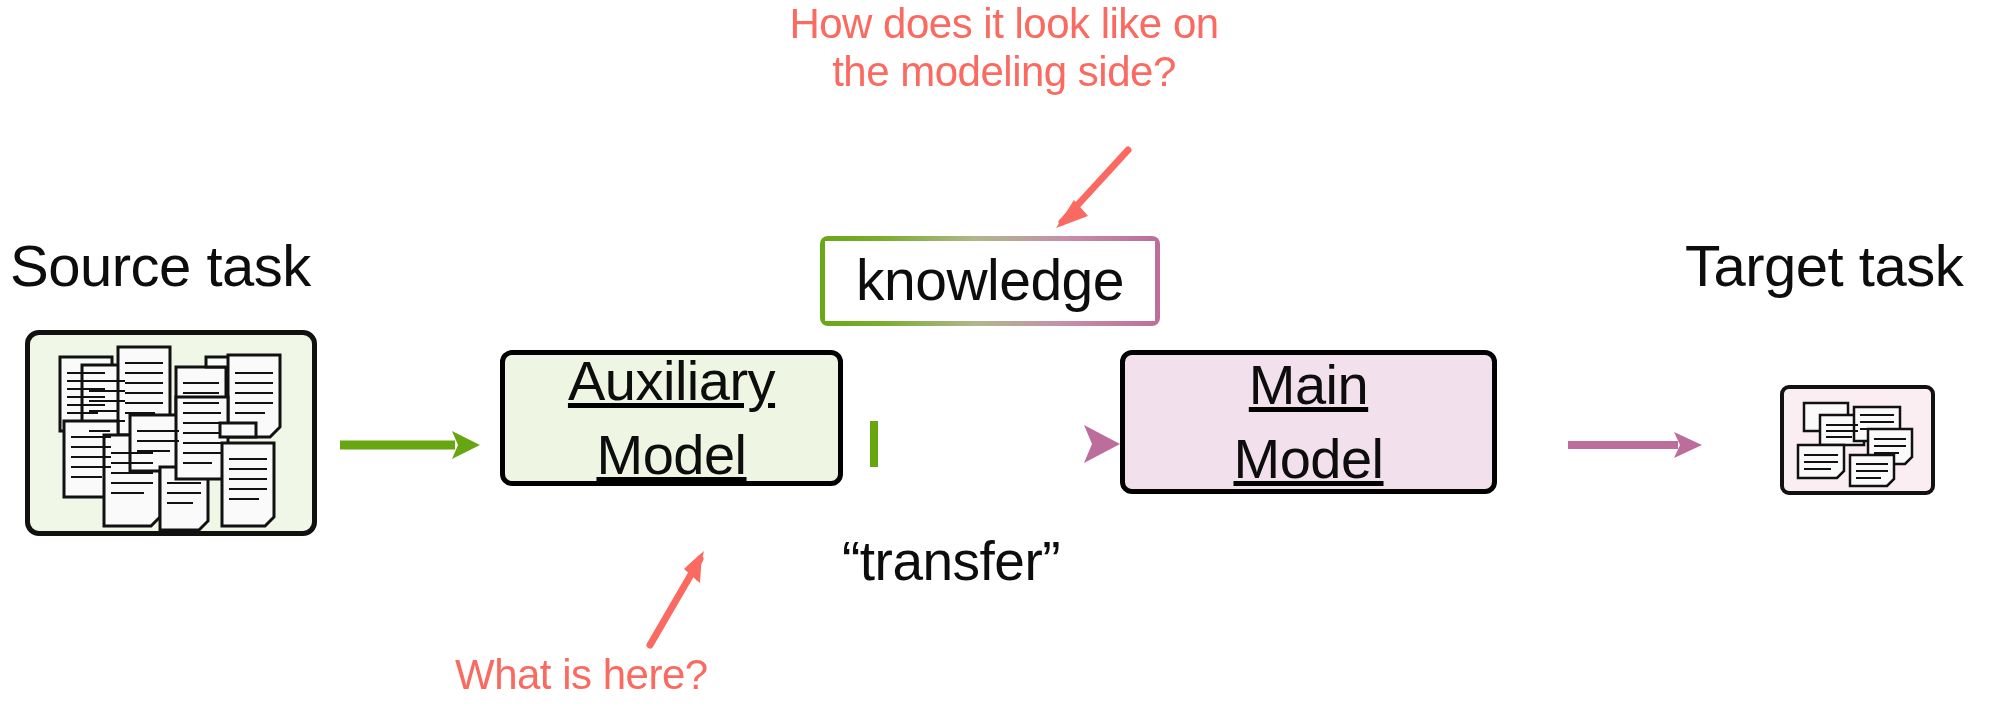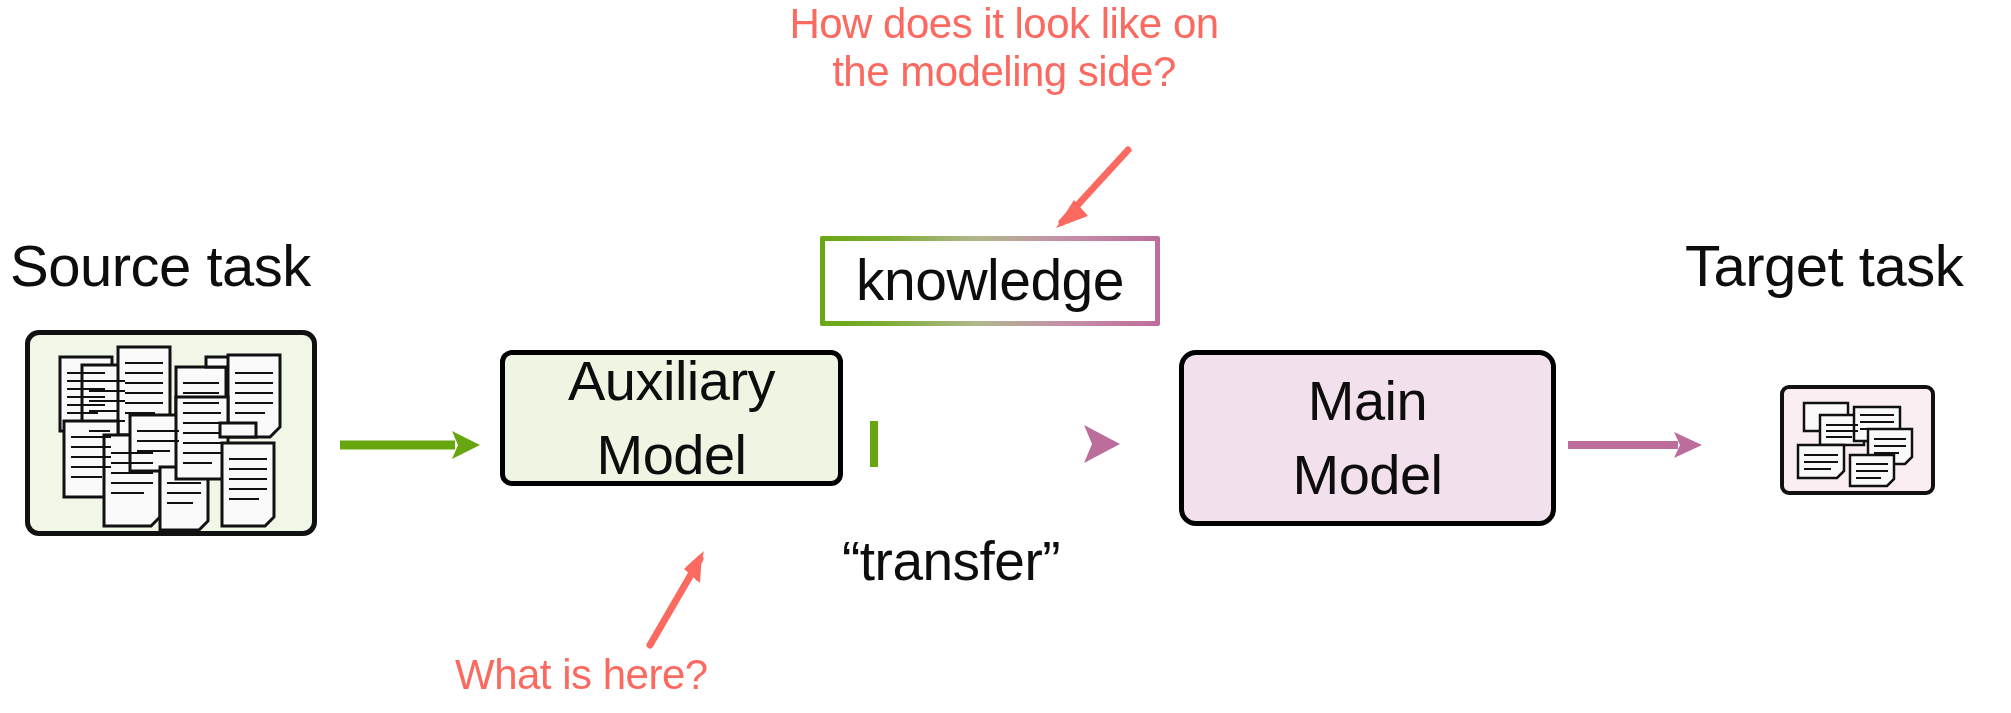--- a/index.html
+++ b/index.html
@@ -45,21 +45,21 @@
     white-space: nowrap;
     letter-spacing: -0.5px;
   }
 
   
   #knowledge-box {
     left: 820px;
     top: 236px;
     width: 340px;
     height: 90px;
-    border-radius: 2px;
+    border-radius: 8px;
     padding: 5px;
     background: linear-gradient(90deg, #69a713 0%, #7aad2f 18%, #b0b78c 46%, #c58fa8 72%, #bd6d9b 100%);
     box-sizing: border-box;
   }
   #knowledge-box-inner {
     width: 100%;
     height: 100%;
     background: #ffffff;
     display: flex;
     align-items: center;
@@ -78,37 +78,37 @@
 
   
   .model-box {
     border: 5px solid #000000;
     border-radius: 12px;
     display: flex;
     flex-direction: column;
     align-items: center;
     justify-content: center;
     box-sizing: border-box;
+    text-decoration: underline;
   }
   .model-line {
     font-family: "Liberation Sans", sans-serif;
     font-size: 56px;
     color: #0d0d0d;
     white-space: nowrap;
     line-height: 1.32;
     letter-spacing: -0.5px;
   }
   #aux-model-box {
     left: 500px; top: 350px; width: 343px; height: 136px;
     background: #eef6e3;
   }
   #main-model-box {
-    left: 1179px; top: 350px; width: 377px; height: 176px;
+    left: 1120px; top: 350px; width: 377px; height: 144px;
     background: #f2e1ec;
-    border-radius: 17px;
   }
 
   
   #source-panel {
     left: 25px; top: 330px; width: 292px; height: 206px;
     background: #f0f7e6;
     border: 5px solid #111111;
     border-radius: 14px;
     box-sizing: border-box;
     overflow: hidden;

